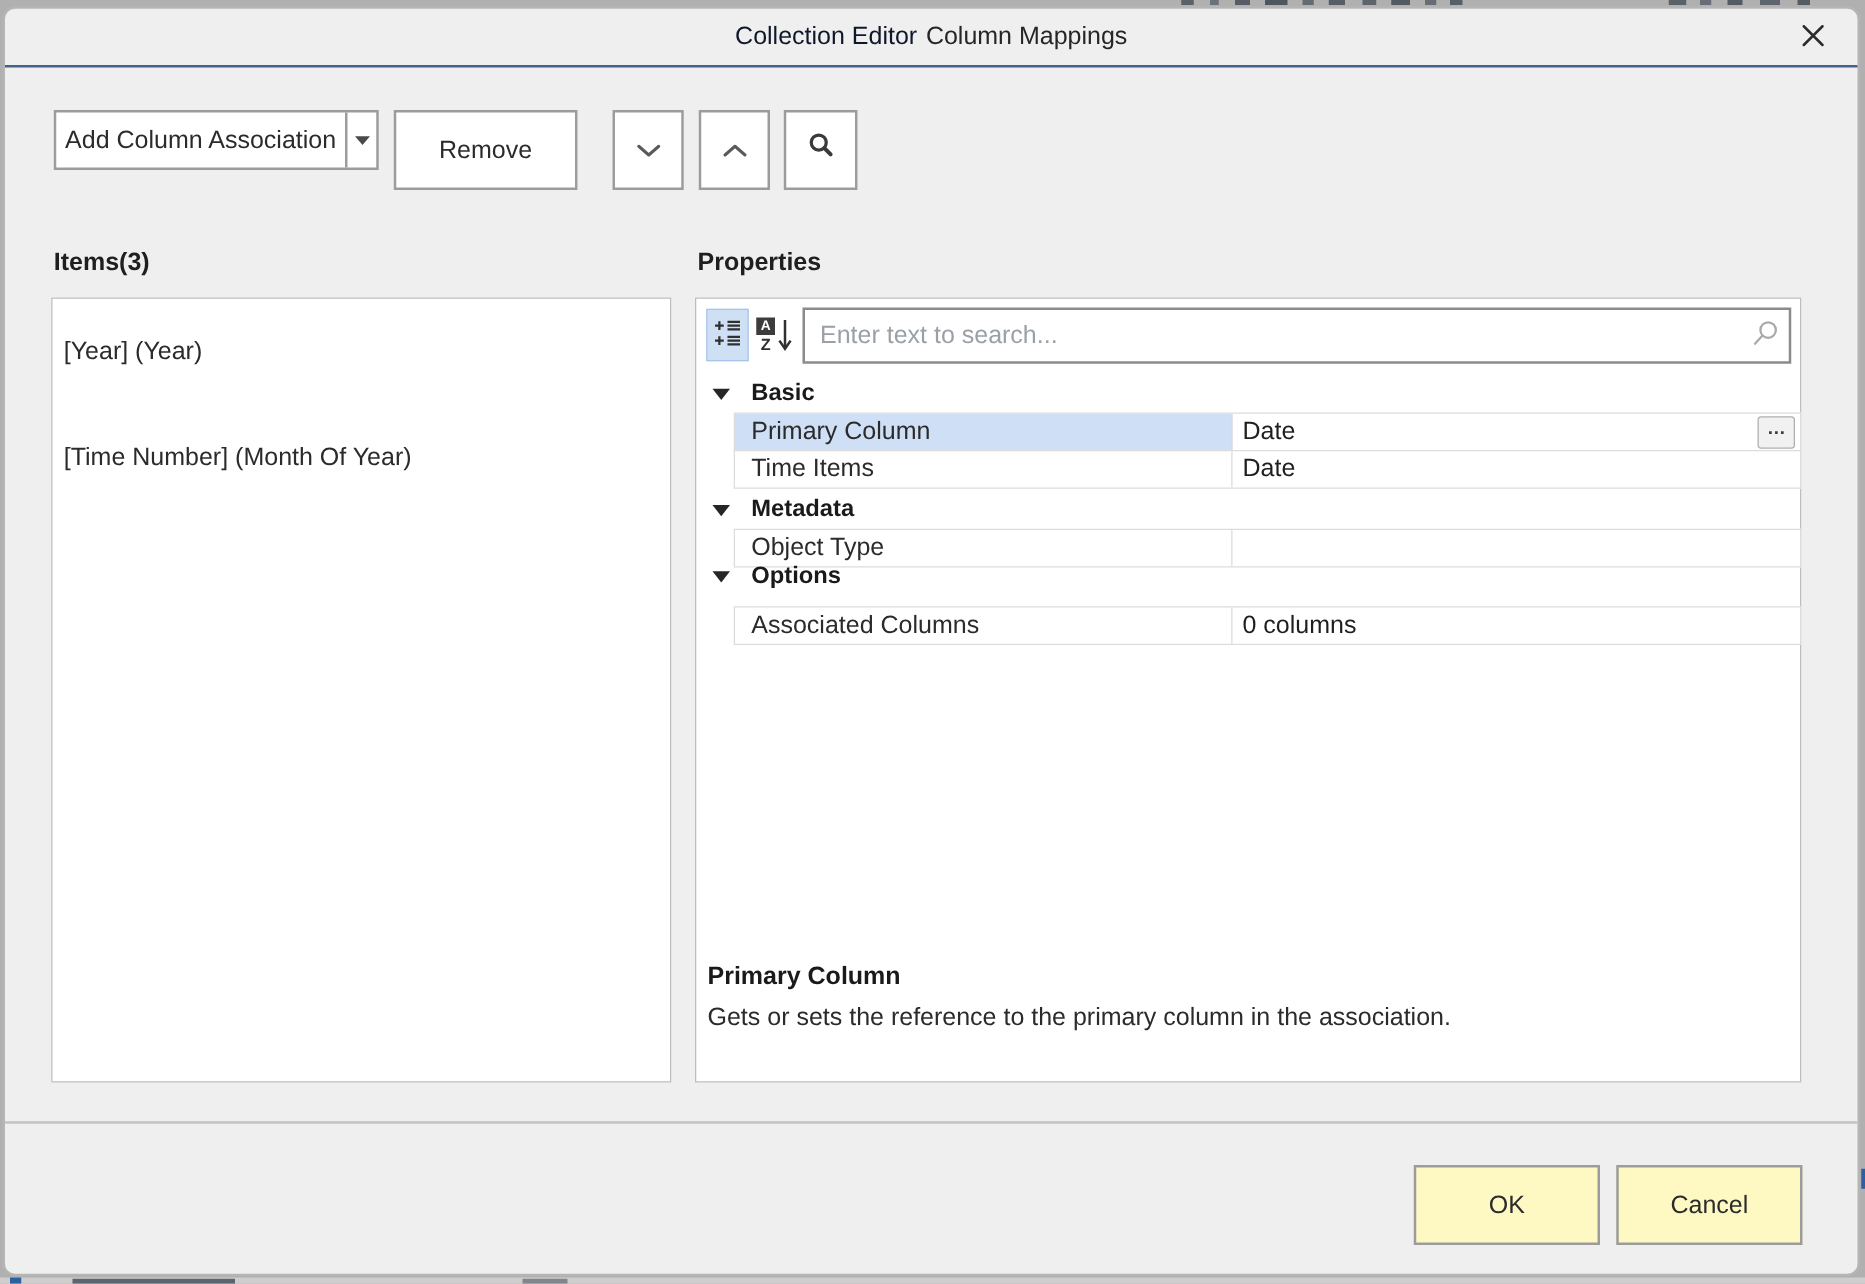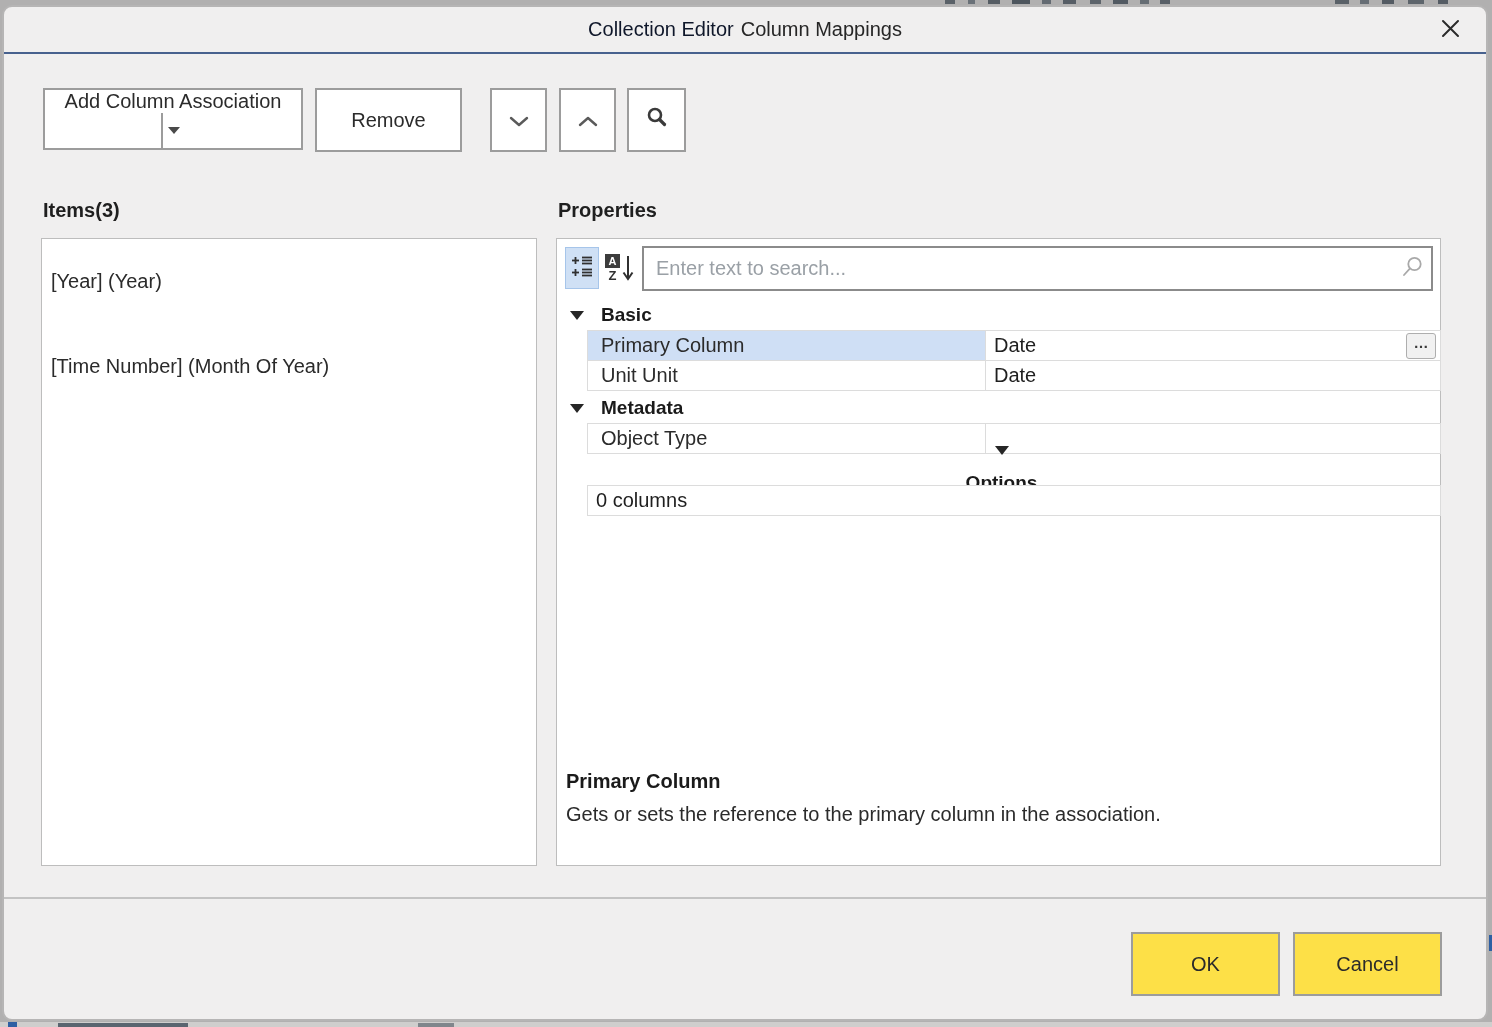--- a/index.html
+++ b/index.html
@@ -123,21 +123,21 @@
     line-height:0; padding-bottom:7px;
     font-family:"Liberation Sans", sans-serif;
   }
 
   .desc-title { left:566px; top:770px; font-size:20px; font-weight:bold; color:#1a1a1a; }
   .desc-text  { left:566px; top:803px; font-size:20px; color:#2b2b2b; }
 
   
   .footer-sep { left:4px; top:897px; width:1482px; height:2px; background:#c3c3c3; }
   .dlg-btn {
-    background:#fde047; border:2px solid #9c9c9c;
+    background:#fef9c3; border:2px solid #9c9c9c;
     display:flex; align-items:center; justify-content:center;
     font-size:20px; color:#2b2b2b;
     font-family:"Liberation Sans", sans-serif;
     width:149px; height:64px; top:932px;
   }
 
   
   .sort-icon { display:flex; align-items:center; gap:2px; }
   .sort-letters { display:flex; flex-direction:column; }
   .sort-a {
@@ -181,21 +181,21 @@
   <span class="title-name">Column Mappings</span>
 </div>
 <button class="abs close-btn">
   <span>
     <svg width="27" height="27" viewBox="0 0 27 27">
         <path d="M6 6 L21 21 M21 6 L6 21" stroke="#2b2b2b" stroke-width="2" stroke-linecap="round" fill="none"></path>
       </svg>
   </span>
 </button>
 
-<div class="abs tb-btn split" style="left:43px;top:88px;width:260px;height:62px;flex-direction:column;">
+<div class="abs tb-btn split" style="left:43px;top:88px;width:260px;height:48px;">
   <span class="split-main">Add Column Association</span>
   <span class="split-arrow">
     <span class="tri-down"></span>
   </span>
 </div>
 <button class="abs tb-btn" style="left:315px;top:88px;width:147px;height:64px;">
   <span>Remove</span>
 </button>
 <button class="abs tb-btn" style="left:490px;top:88px;width:57px;height:64px;">
   <span>
@@ -270,37 +270,38 @@
   <span class="pg-cat-label">Basic</span>
 </div>
 <div class="abs pg-row" style="top:330px;">
   <div class="pg-name selected">Primary Column</div>
   <div class="pg-value">
     <span>Date</span>
     <button class="ellipsis-btn">…</button>
   </div>
 </div>
 <div class="abs pg-row" style="top:360px;">
-  <div class="pg-name">Unit Unit</div>
+  <div class="pg-name">Time Items</div>
   <div class="pg-value">
     <span>Date</span>
   </div>
 </div>
 <div class="abs pg-cat" style="top:393px;">
   <span class="pg-cat-tri"></span>
   <span class="pg-cat-label">Metadata</span>
 </div>
 <div class="abs pg-row" style="top:423px;">
   <div class="pg-name">Object Type</div>
 </div>
-<div class="abs pg-cat" style="top:446px;flex-direction:column;">
+<div class="abs pg-cat" style="top:446px;">
   <span class="pg-cat-tri"></span>
   <span class="pg-cat-label">Options</span>
 </div>
 <div class="abs pg-row" style="top:485px;">
+  <div class="pg-name">Associated Columns</div>
   <div class="pg-value">
     <span>0 columns</span>
   </div>
 </div>
 
 <div class="abs desc-title">Primary Column</div>
 <div class="abs desc-text">Gets or sets the reference to the primary column in the association.</div>
 
 <div class="abs footer-sep"></div>
 <button class="abs dlg-btn" style="left:1131px;">

